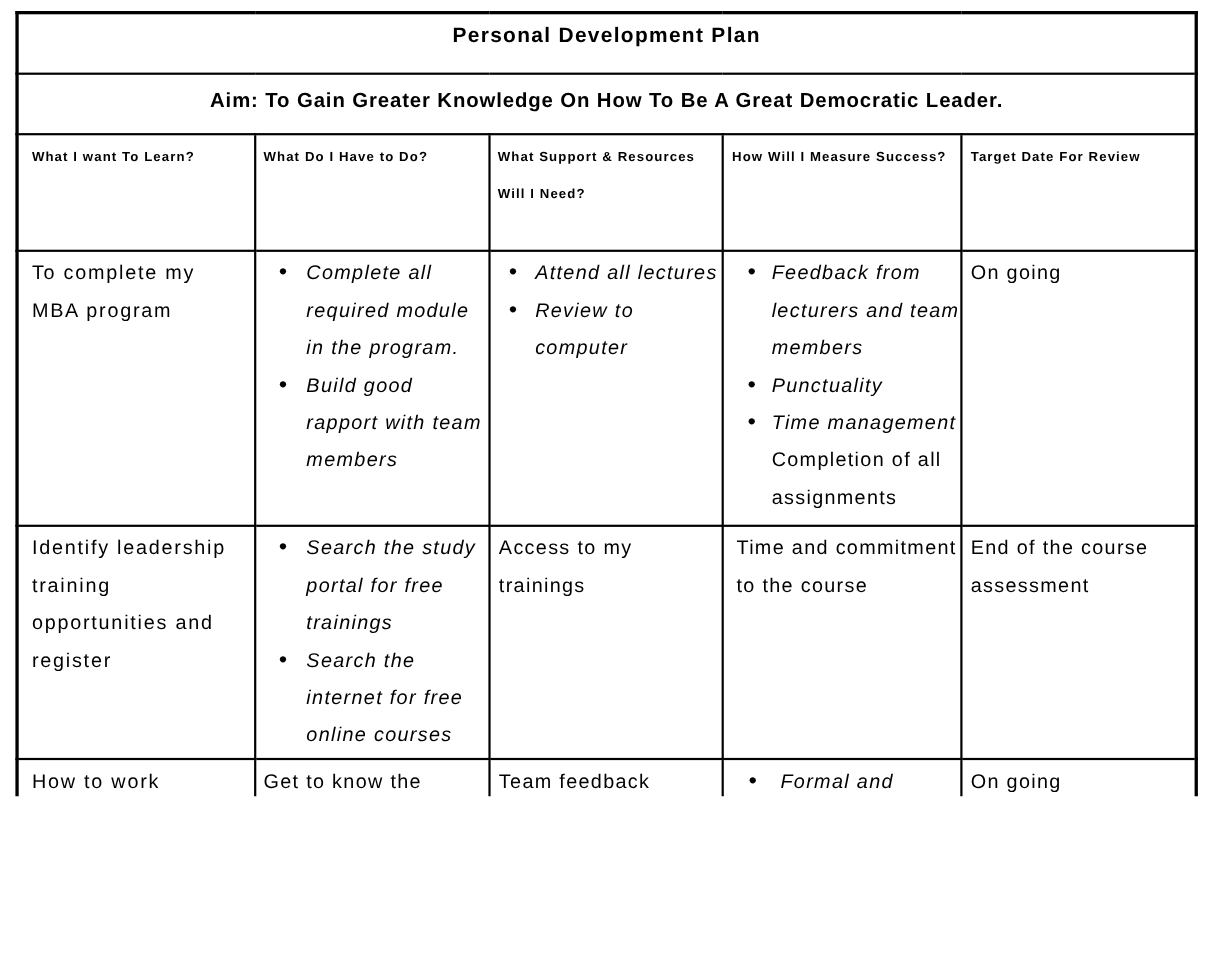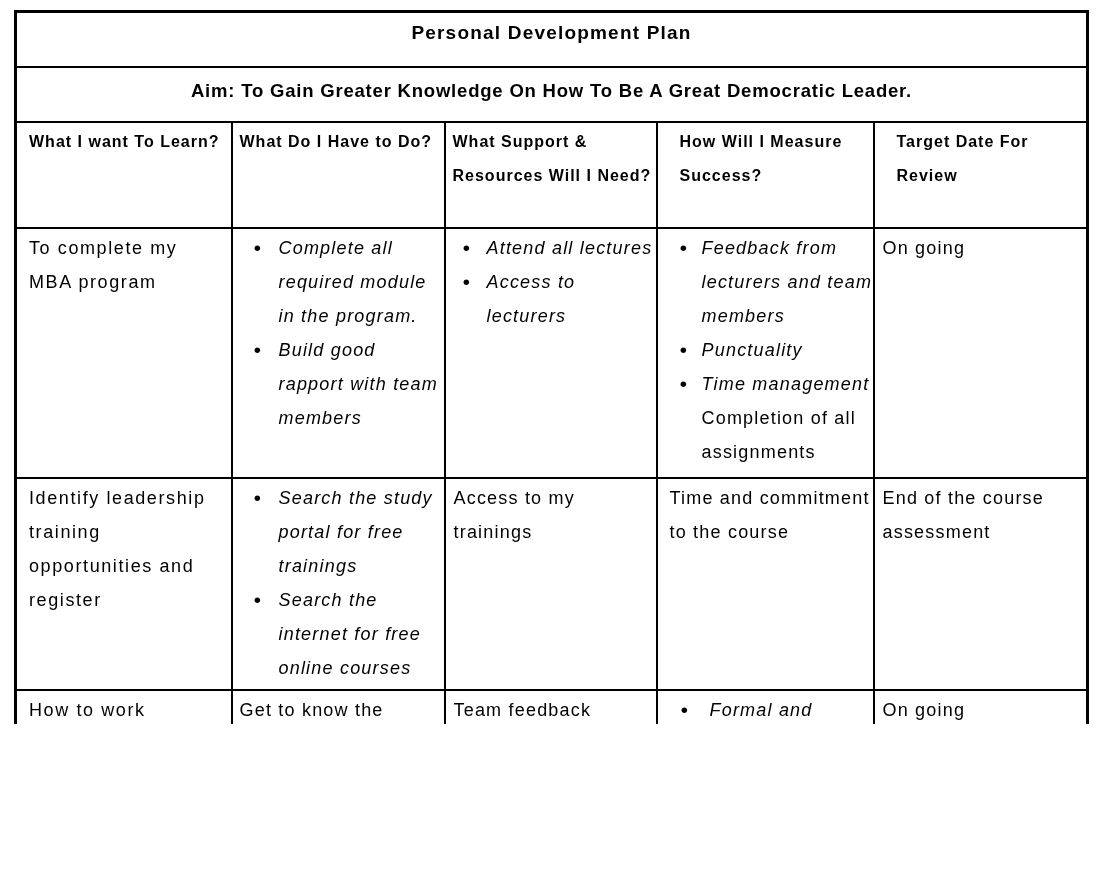--- a/index.html
+++ b/index.html
@@ -26,25 +26,25 @@
 
   .title-cell {
     font-weight:bold; font-size:19px; letter-spacing:1.2px;
     text-align:center; line-height:30px; padding:5px 4px 0;
   }
   .aim-cell {
     font-weight:bold; font-size:18.5px; letter-spacing:0.8px;
     text-align:center; line-height:30px; padding:8px 10px 0;
   }
   .pdp th {
-    font-weight:bold; font-size:16px; letter-spacing:1px;
+    font-weight:bold; font-size:12px; letter-spacing:1px;
     text-align:left; line-height:34px; padding:2px 4px 0 7px;
   }
   .pdp th.h-learn { padding-left:12px; }
-  .pdp th.h-measure, .pdp th.h-target { padding-left:22px;margin-left:20px; }
+  .pdp th.h-measure, .pdp th.h-target { padding-left:8px;margin-left:20px; }
 
   .pdp td.cell {
     font-size:18px; letter-spacing:1.2px; line-height:34px;
     padding:2px 0 0 8px;
   }
   .pdp td.col-learn { letter-spacing:1.6px; padding-left:12px; padding-right:5px; }
   .pdp td.pl7  { padding-left:7px; }
   .pdp td.pl12 { padding-left:12px; }
 
   ul.bl { list-style:none; margin:0; padding:0; }
@@ -92,21 +92,21 @@
       </td>
       <td class="cell">
         <ul class="bl bl-do">
           <li>Complete all required module in the program.</li>
           <li>Build good rapport with team members</li>
         </ul>
       </td>
       <td class="cell">
         <ul class="bl bl-support">
           <li>Attend all lectures</li>
-          <li>Access to lecturers</li>
+          <li>Review to computer</li>
         </ul>
       </td>
       <td class="cell">
         <ul class="bl bl-measure">
           <li>Feedback from lecturers and team members</li>
           <li>Punctuality</li>
           <li>Time management</li>
         </ul>
         <div class="note">Completion of all assignments</div>
       </td>

